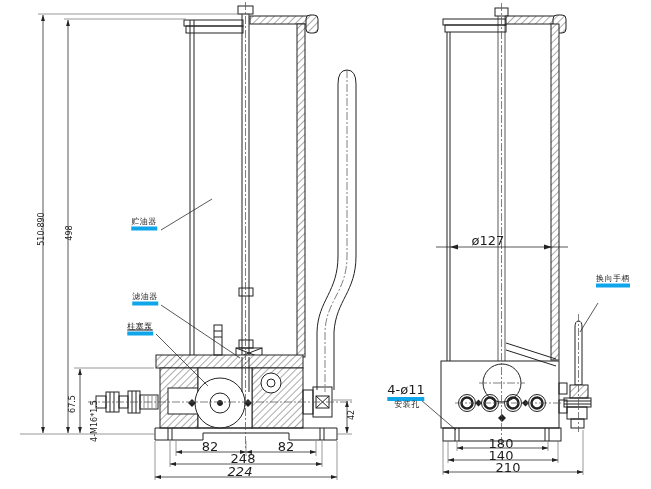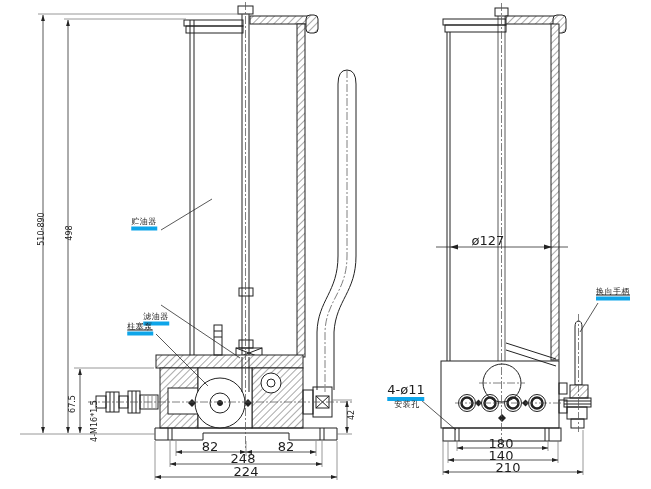--- a/index.html
+++ b/index.html
@@ -236,29 +236,29 @@
   </g>
 </svg>
 
 <span class="vtxt" style="left:42px;top:229px;">510-890</span>
 <span class="vtxt" style="left:70px;top:233px;">498</span>
 <span class="vtxt" style="left:73px;top:404px;">67.5</span>
 <span class="vtxt" style="left:95px;top:421px;">4-M16*1.5</span>
 <span class="vtxt" style="left:352px;top:415px;">42</span>
 
 <span class="txt cjk ul" style="left:144px;top:224px;">贮油器</span>
-<span class="txt cjk ul" style="left:156px;top:299px;margin-top:20px;">滤油器</span>
+<span class="txt cjk ul" style="left:145px;top:299px;">滤油器</span>
 <span class="txt cjk ul" style="left:140px;top:329px;text-decoration:underline;">柱塞泵</span>
 
 <span class="txt" style="left:210px;top:446px;">82</span>
 <span class="txt" style="left:286px;top:446px;">82</span>
 <span class="txt" style="left:243px;top:458px;">248</span>
-<span class="txt" style="left:246px;top:471px;">224</span>
+<span class="txt" style="left:240px;top:471px;font-style:italic;">224</span>
 
 <span class="txt" style="left:488px;top:240px;">ø127</span>
-<span class="txt cjk ul" style="left:613px;top:294px;text-decoration:underline;">换向手柄</span>
+<span class="txt cjk ul" style="left:613px;top:281px;">换向手柄</span>
 <span class="txt ul" style="left:406px;top:392px;text-align:right;">4-ø11</span>
 <span class="txt cjk" style="left:407px;top:405px;">安装孔</span>
 <span class="txt" style="left:501px;top:443px;">180</span>
 <span class="txt" style="left:501px;top:455px;">140</span>
 <span class="txt" style="left:508px;top:467px;">210</span>
 
 </div>
 
 </body></html>

